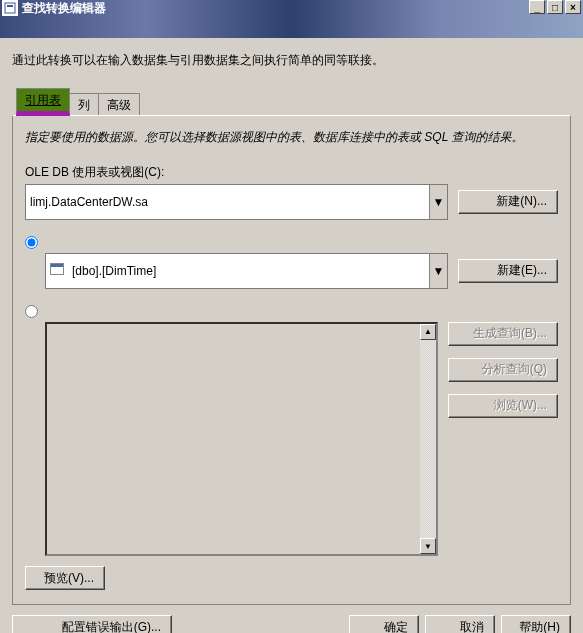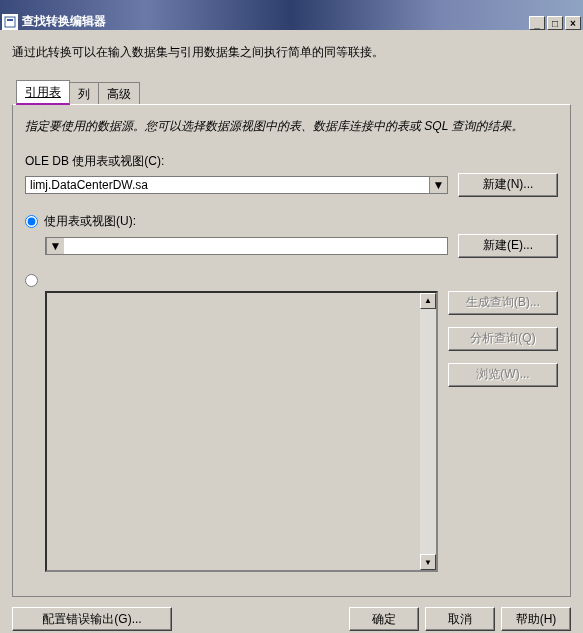--- a/index.html
+++ b/index.html
@@ -5,24 +5,24 @@
 * { box-sizing: border-box; margin: 0; padding: 0; }
 body {
   font-family: "Microsoft YaHei", SimSun, Tahoma, sans-serif;
   font-size: 12px;
   background: #d4d0c8;
   width: 583px;
   height: 633px;
   overflow: hidden;
 }
 .titlebar {
-  height: 30px;
+  height: 38px;
   background: linear-gradient(to right, #3a4a7a 0%, #6b79a8 25%, #2e3f6d 50%, #7885b0 75%, #8fa3c3 100%);
   display: flex;
-  align-items: flex-end;
+  align-items: flex-start;
   color: #fff;
   padding: 0 2px;
 }
 .titlebar .icon-box {
   width: 16px; height: 16px;
   background: #fff;
   margin-right: 4px;
   display:flex;align-items:center;justify-content:center;
 }
 .titlebar .icon-box svg { width:12px;height:12px; }
@@ -49,40 +49,40 @@
   border:1px solid #848484;
   border-bottom:none;
   background:#d4d0c8;
   padding:3px 8px 2px 8px;
   margin-right:0;
   position:relative;
   top:1px;
   cursor:pointer;
 }
 .tab.active {
-  background:#ffffff;
-  border-bottom:2px solid #a21caf;
+  background:#4d7c0f;
+  border-bottom:5px solid #a21caf;
   z-index:2;
   text-decoration:underline;
 }
 .tab + .tab { margin-left:-1px; }
 .tab-page {
   border:1px solid #848484;
   border-top-color:#fff;
   padding:12px 12px 14px 12px;
   flex:1;
   display:flex;flex-direction:column;
   position:relative;
 }
 .tab-intro { margin-bottom:18px; line-height:1.5;font-style:italic; }
 .label { margin-bottom:3px; }
 .row { display:flex; align-items:center; gap:10px; margin-bottom:16px; }
 .combo {
   flex:1;
-  height:18px;
+  height:36px;
   border:1px solid #7b7b7b;
   background:#fff;
   display:flex;align-items:center;
   position:relative;
 }
 .combo span { padding:0 4px; flex:1; }
 .combo .drop {
   width:18px;height:100%;
   background:#d4d0c8;
   border-left:1px solid #848484;
@@ -90,21 +90,21 @@
 }
 .btn {
   height:24px;
   min-width:100px;
   padding:0 10px;
   background:#d4d0c8;
   border:1px solid #404040;
   border-top-color:#fff;border-left-color:#fff;
   box-shadow:inset -1px -1px 0 #848484;
   cursor:pointer;
-  text-align:center;
+  text-align:right;
   font-size:12px;
 }
 .btn:disabled, .btn.disabled {
   color:#808080;
   text-shadow:1px 1px 0 #fff;
   cursor:default;
 }
 .radio-row { display:flex;align-items:center;gap:6px;margin-bottom:4px; }
 .radio-row input { margin:0; }
 .indent { margin-left:20px; }
@@ -172,24 +172,24 @@
     <div class="row">
       <div class="combo">
         <span>limj.DataCenterDW.sa</span>
         <div class="drop">▼</div>
       </div>
       <button class="btn">新建(N)...</button>
     </div>
 
     <div class="radio-row">
       <input type="radio" name="src" checked="" style="">
-      <span>使用表或视图(U):</span>
     </div>
     <div class="row indent">
       <div class="combo">
+        <span><span class="table-icon"></span><span>[dbo].[DimTime]</span></span>
         <div class="drop">▼</div>
       </div>
       <button class="btn">新建(E)...</button>
     </div>
 
     <div class="radio-row">
       <input type="radio" name="src" style="">
     </div>
     <div class="query-row indent">
       <div class="textarea-block">
@@ -199,20 +199,23 @@
           <div class="sbtn">▼</div>
         </div>
       </div>
       <div class="right-col">
         <button class="btn disabled" disabled="">生成查询(B)...</button>
         <button class="btn disabled" disabled="">分析查询(Q)</button>
         <button class="btn disabled" disabled="">浏览(W)...</button>
       </div>
     </div>
 
+    <div>
+      <button class="btn" style="min-width:80px">预览(V)...</button>
+    </div>
   </div>
 
   <div class="footer">
     <button class="btn" style="min-width:160px">配置错误输出(G)...</button>
     <div class="spacer"></div>
     <button class="btn" style="min-width:70px">确定</button>
     <button class="btn" style="min-width:70px">取消</button>
     <button class="btn" style="min-width:70px">帮助(H)</button>
   </div>
 </div>

